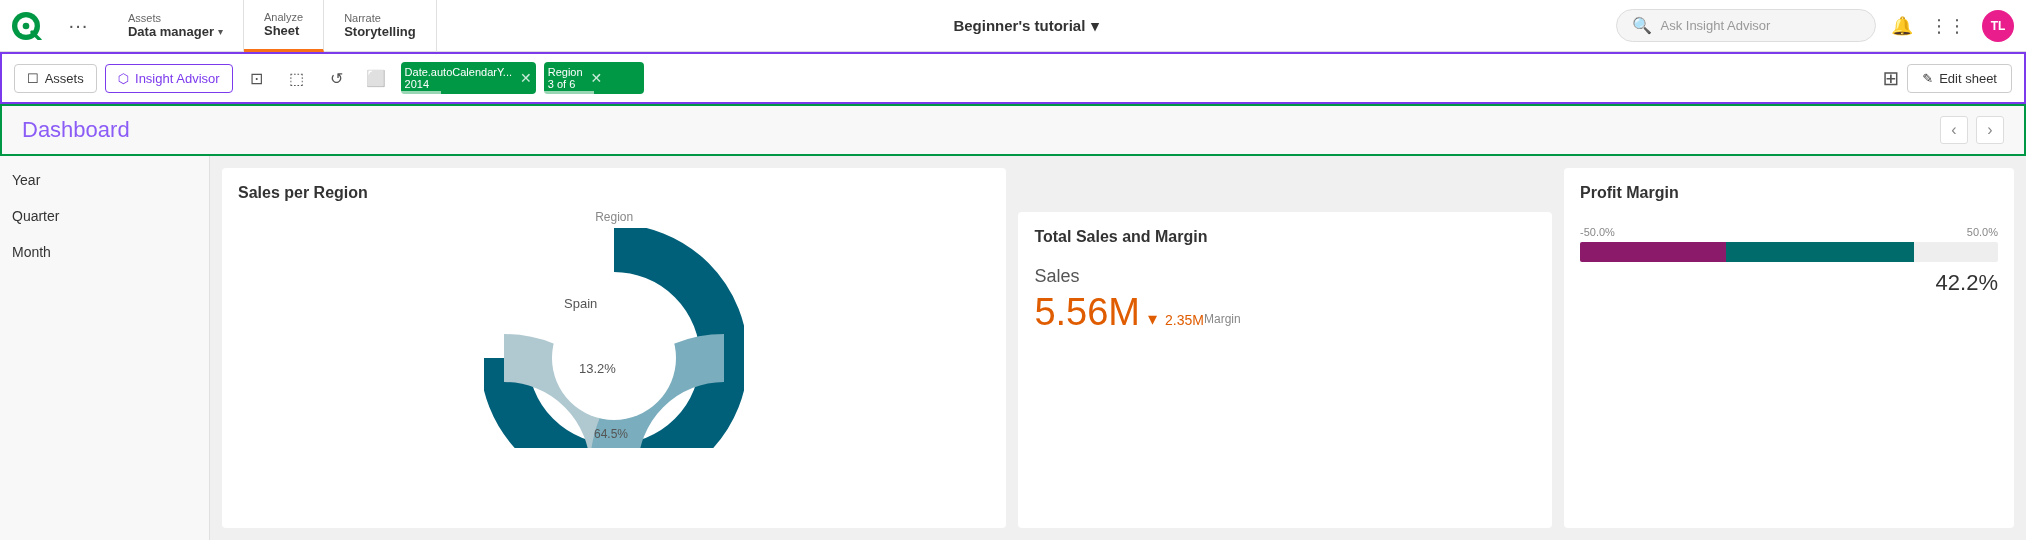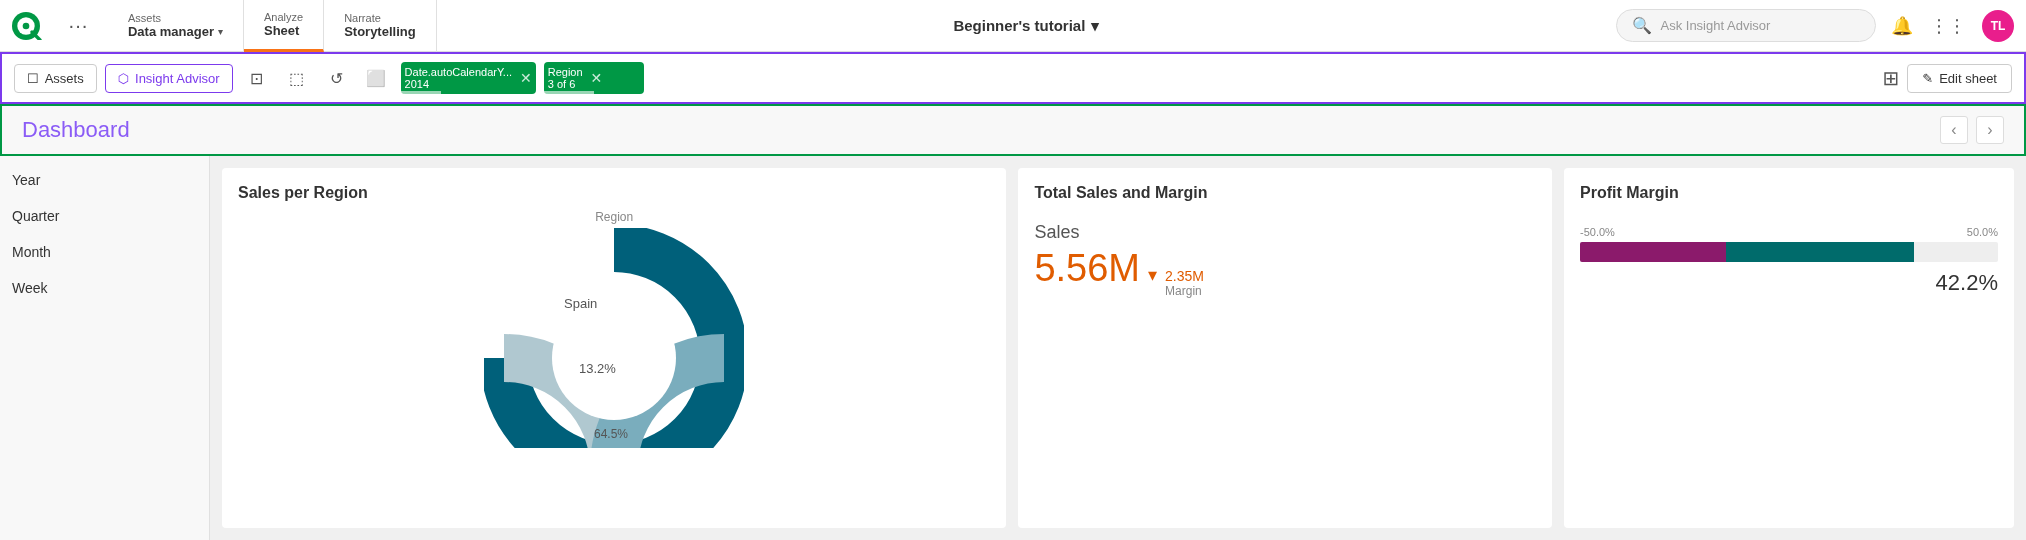--- a/index.html
+++ b/index.html
@@ -98,33 +98,33 @@
     .filter-bar-fill.green { background: #009845; }
     .filter-bar-fill.gray { background: #aaa; }
 
     
     .main-content { flex: 1; display: flex; gap: 0; padding: 12px; gap: 12px; overflow: hidden; }
 
     
     .panel { background: #fff; border-radius: 4px; padding: 16px; }
     .panel-title { font-size: 16px; font-weight: 600; color: #333; margin-bottom: 8px; }
     .panel-large { flex: 1.8; }
-    .panel-medium { flex: 1.2; }
+    .panel-medium { flex: 1.2; margin-top: 44px; }
     .panel-small { flex: 1; }
 
     
     .donut-area { display: flex; flex-direction: column; align-items: center; margin-top: 8px; }
     .donut-label-top { font-size: 12px; color: #888; margin-bottom: 4px; }
 
     
     .kpi-area { display: flex; flex-direction: column; justify-content: center; padding-top: 20px; }
     .kpi-label { font-size: 18px; color: #555; margin-bottom: 4px; }
     .kpi-value-row { display: flex; align-items: baseline; gap: 8px; }
     .kpi-main-value { font-size: 38px; font-weight: 300; color: #e05c00; }
-    .kpi-sub { display: flex; flex-direction: column; }
+    .kpi-sub { display: flex; }
     .kpi-sub-value { font-size: 14px; color: #e05c00; }
     .kpi-sub-label { font-size: 12px; color: #888; }
 
     
     .margin-scale { display: flex; justify-content: space-between; font-size: 11px; color: #888; margin-bottom: 4px; }
     .margin-bar-container { height: 20px; background: #eee; position: relative; border-radius: 2px; overflow: hidden; margin-bottom: 8px; }
     .margin-bar-purple { height: 100%; background: #8b1a6b; position: absolute; left: 0; top: 0; }
     .margin-bar-teal { height: 100%; background: #006b6b; position: absolute; top: 0; }
     .margin-value { font-size: 22px; color: #333; text-align: right; }
   </style>
@@ -248,26 +248,20 @@
     <div class="filter-item">
       <span class="filter-label">Quarter</span>
       <div class="filter-bar-track">
         <div class="filter-bar-fill gray" style="width:40%;"></div>
       </div>
     </div>
     <div class="filter-item">
       <span class="filter-label">Month</span>
       <div class="filter-bar-track">
         <div class="filter-bar-fill gray" style="width:50%;"></div>
-      </div>
-    </div>
-    <div class="filter-item">
-      <span class="filter-label">Week</span>
-      <div class="filter-bar-track">
-        <div class="filter-bar-fill gray" style="width:30%;"></div>
       </div>
     </div>
   </div>
 
   <div class="main-content">
 
     <div class="panel panel-large">
       <span class="panel-title">Sales per Region</span>
       <div class="donut-area">
         <span class="donut-label-top">Region</span>

